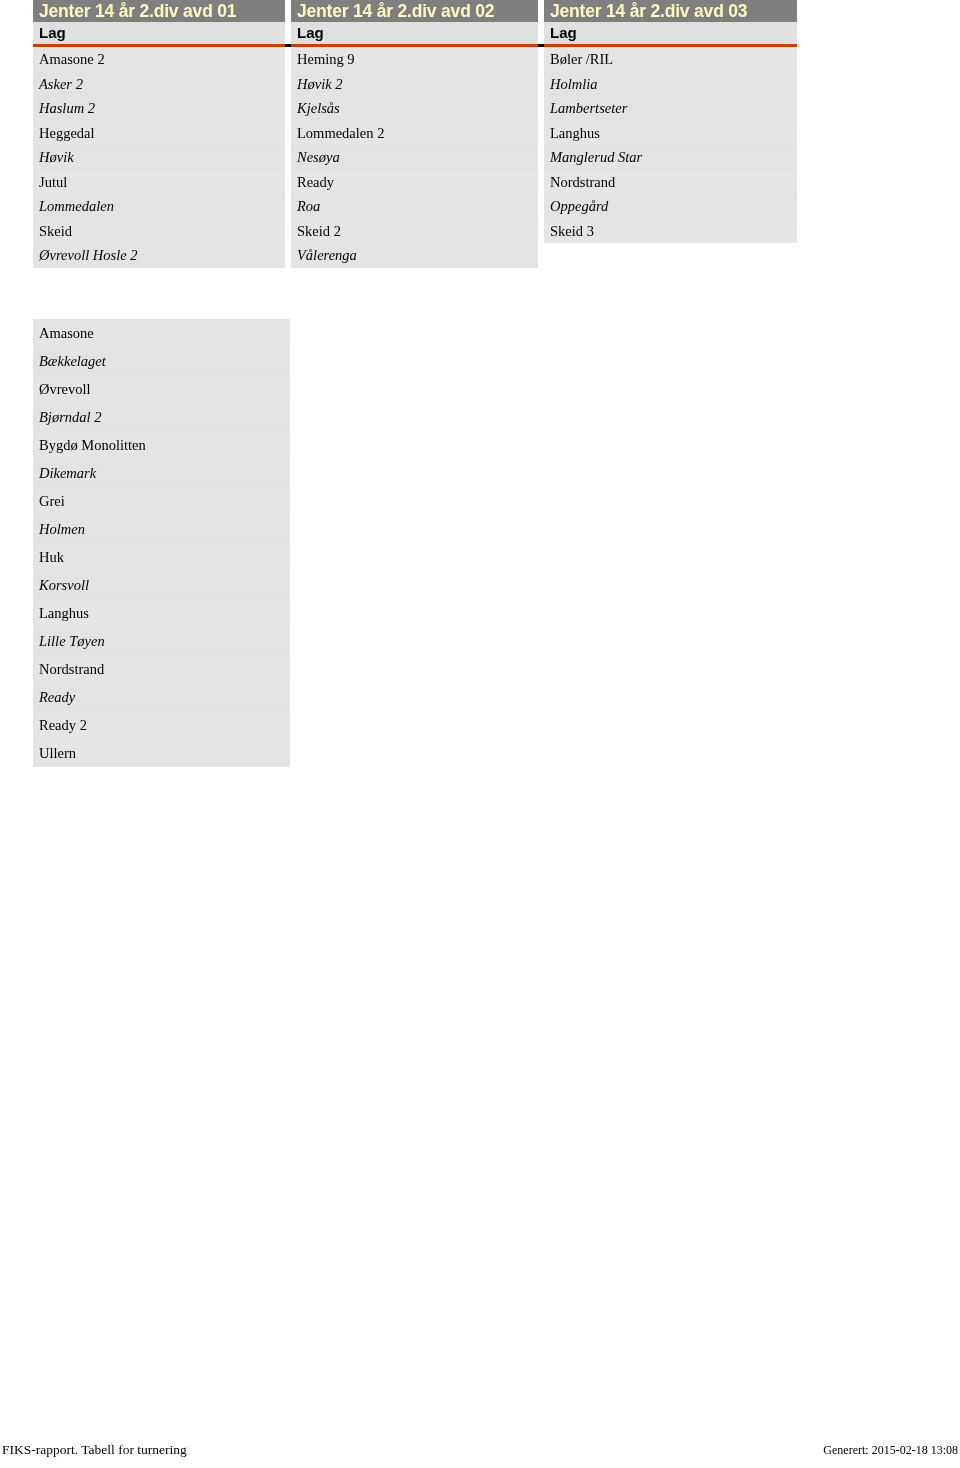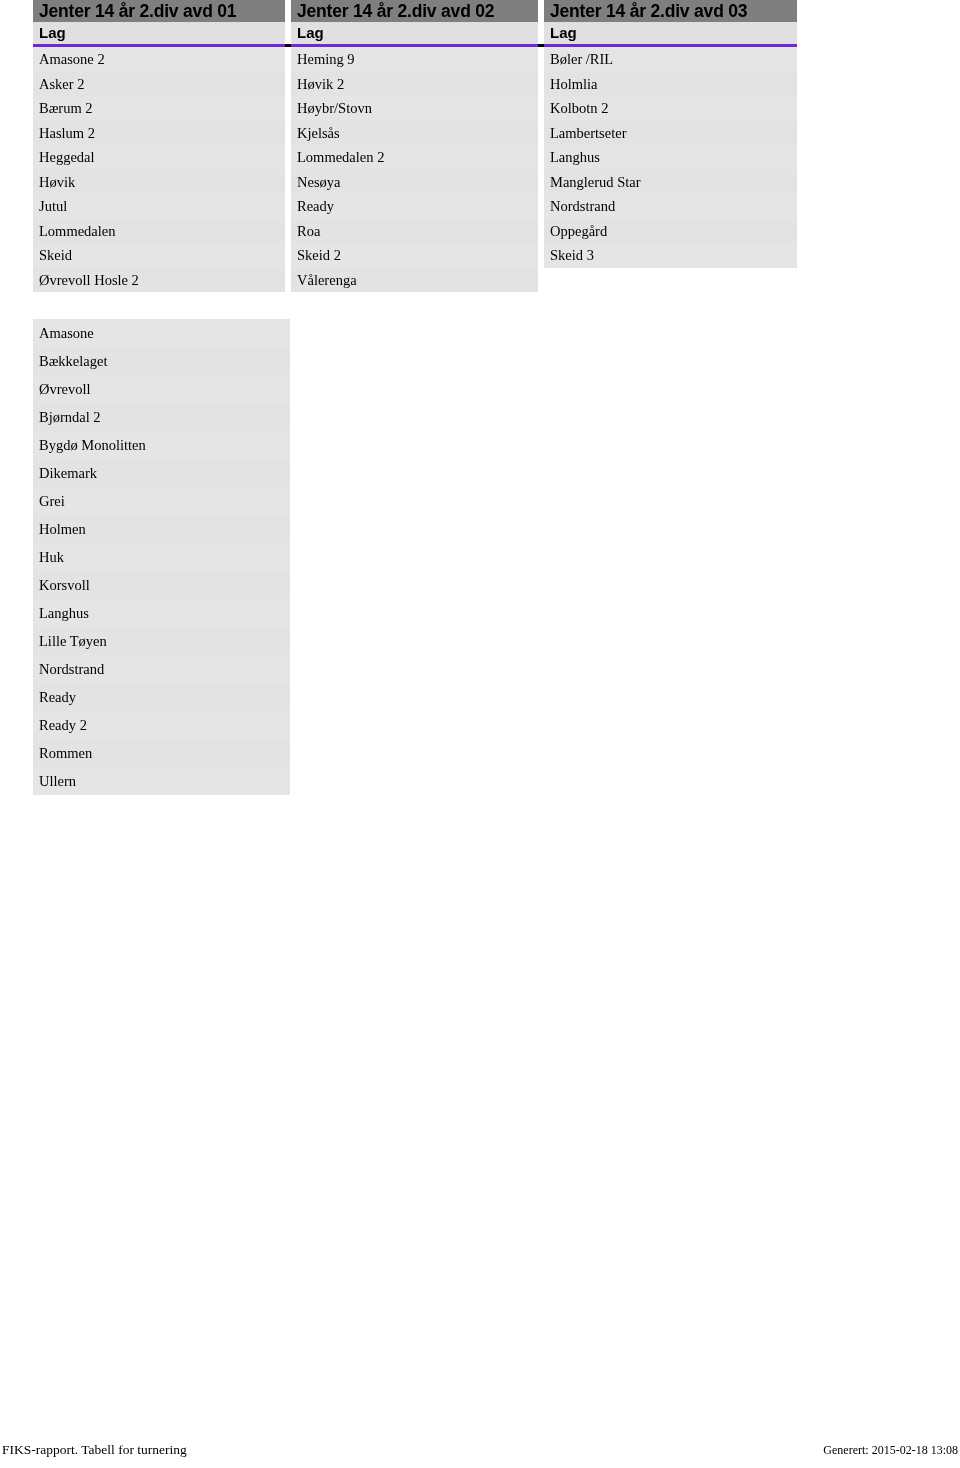--- a/index.html
+++ b/index.html
@@ -39,21 +39,21 @@
   table.grid td, table.grid th {
     padding: 0;
     margin: 0;
     vertical-align: middle;
     text-align: left;
   }
 
   
   .divhead {
     background: #7f7f7f;
-    color: #000000;
+    color: #fef9c3;
     font-family: "Liberation Sans", "DejaVu Sans", sans-serif;
     font-weight: bold;
     font-size: 17.5px;
     letter-spacing: -0.2px;
     height: 22px;
     line-height: 22px;
     padding-left: 6px !important;
     white-space: nowrap;
   }
   .divhead-gap {
@@ -64,37 +64,37 @@
   
   .laghead {
     background: #e0e0e0;
     color: #000000;
     font-family: "Liberation Sans", "DejaVu Sans", sans-serif;
     font-weight: bold;
     font-size: 15px;
     height: 22px;
     line-height: 22px;
     padding-left: 6px !important;
-    border-bottom: 3px solid #6d28d9;
+    border-bottom: 3px solid #c2410c;
   }
   .laghead-gap {
     background: #ffffff;
     border-bottom: 3px solid #000000;
   }
 
   
   .cell {
     height: 24.5px;
     line-height: 24.5px;
     font-size: 14.5px;
     padding-left: 6px !important;
     white-space: nowrap;
     overflow: hidden;
   }
-  tr.band .cell { background: #e3e3e3; }
+  tr.band .cell { background: #e3e3e3; font-style: italic; }
   tr.plain .cell { background: #e5e5e5; }
   .cell.empty { background: transparent !important; }
   tr.band .cell.gapcell, tr.plain .cell.gapcell { background: #ffffff; }
 
   
   .t2-wrap {
     position: absolute;
     left: 33px;
     top: 319px;
     width: 257px;
@@ -177,27 +177,20 @@
         <td class="cell gapcell"></td>
         <td class="cell">Bøler /RIL</td>
       </tr>
       <tr class="band">
         <td class="cell">Asker 2</td>
         <td class="cell gapcell"></td>
         <td class="cell">Høvik 2</td>
         <td class="cell gapcell"></td>
         <td class="cell">Holmlia</td>
       </tr>
-      <tr class="plain">
-        <td class="cell">Bærum 2</td>
-        <td class="cell gapcell"></td>
-        <td class="cell">Høybr/Stovn</td>
-        <td class="cell gapcell"></td>
-        <td class="cell">Kolbotn 2</td>
-      </tr>
       <tr class="band">
         <td class="cell">Haslum 2</td>
         <td class="cell gapcell"></td>
         <td class="cell">Kjelsås</td>
         <td class="cell gapcell"></td>
         <td class="cell">Lambertseter</td>
       </tr>
       <tr class="plain">
         <td class="cell">Heggedal</td>
         <td class="cell gapcell"></td>
@@ -284,23 +277,20 @@
         <td class="cell">Lille Tøyen</td>
       </tr>
       <tr class="plain">
         <td class="cell">Nordstrand</td>
       </tr>
       <tr class="band">
         <td class="cell">Ready</td>
       </tr>
       <tr class="plain">
         <td class="cell">Ready 2</td>
-      </tr>
-      <tr class="band">
-        <td class="cell">Rommen</td>
       </tr>
       <tr class="plain">
         <td class="cell">Ullern</td>
       </tr>
     </tbody>
       </table>
   </div>
 
   <div class="footer">
     <div class="footer-left">FIKS-rapport. Tabell for turnering</div>

